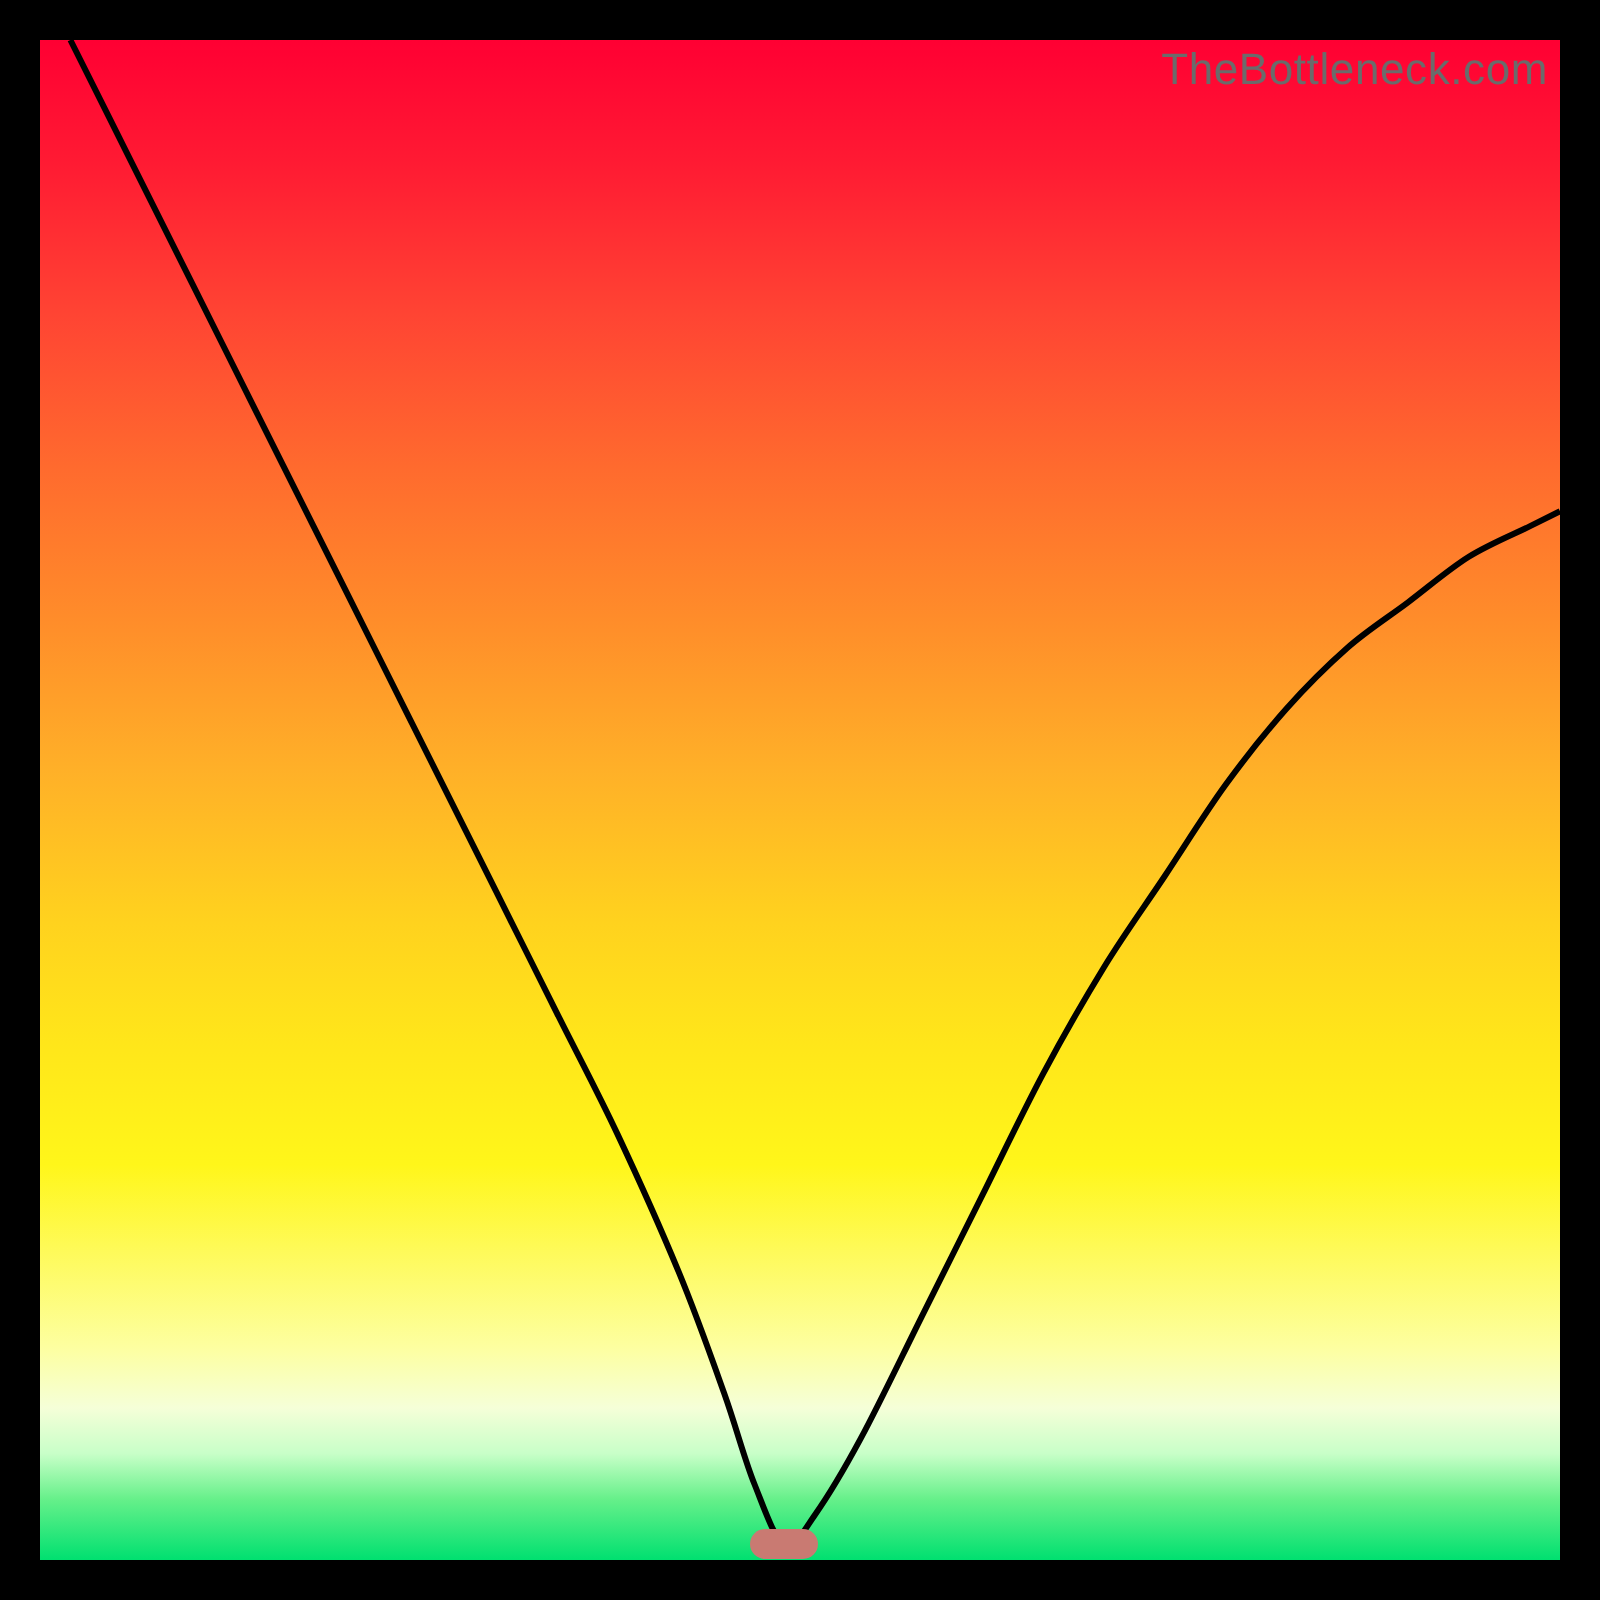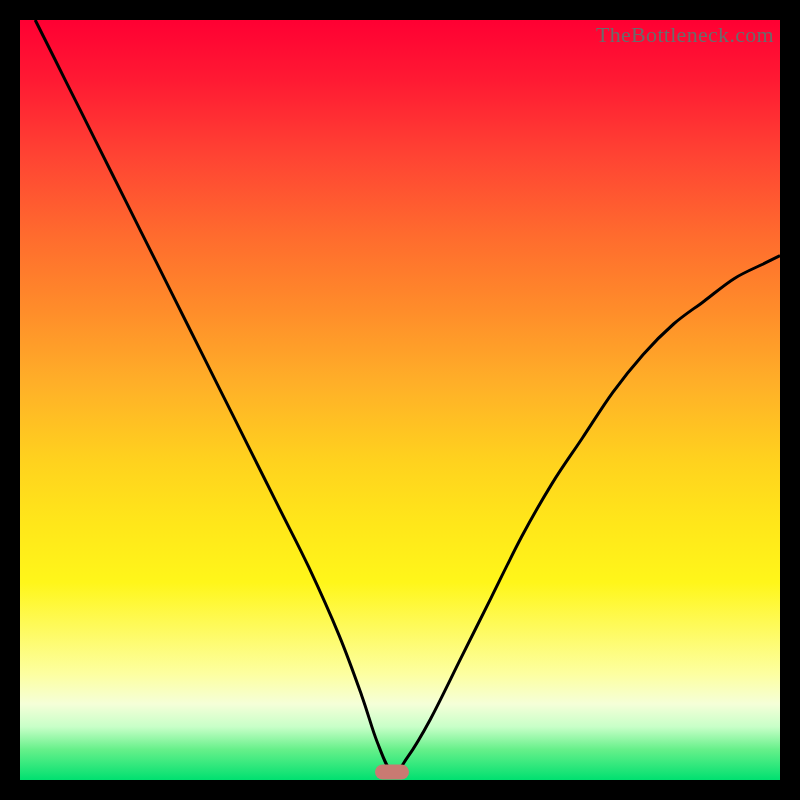--- a/index.html
+++ b/index.html
@@ -32,21 +32,20 @@
       #ffb028 48%,
       #ffd21e 58%,
       #ffe61a 66%,
       #fff61a 74%,
       #fdffa0 86%,
       #f5ffd8 90%,
       #c8ffc8 93%,
       #66f08a 96%,
       #00e070 100%
     );
-    font-family: Liberation Serif, serif;
   }
   .watermark {
     position: absolute;
     top: 2px;
     right: 6px;
     color: #6b6b6b;
     font-size: 22px;
     font-weight: 500;
     letter-spacing: 0.3px;
     user-select: none;

